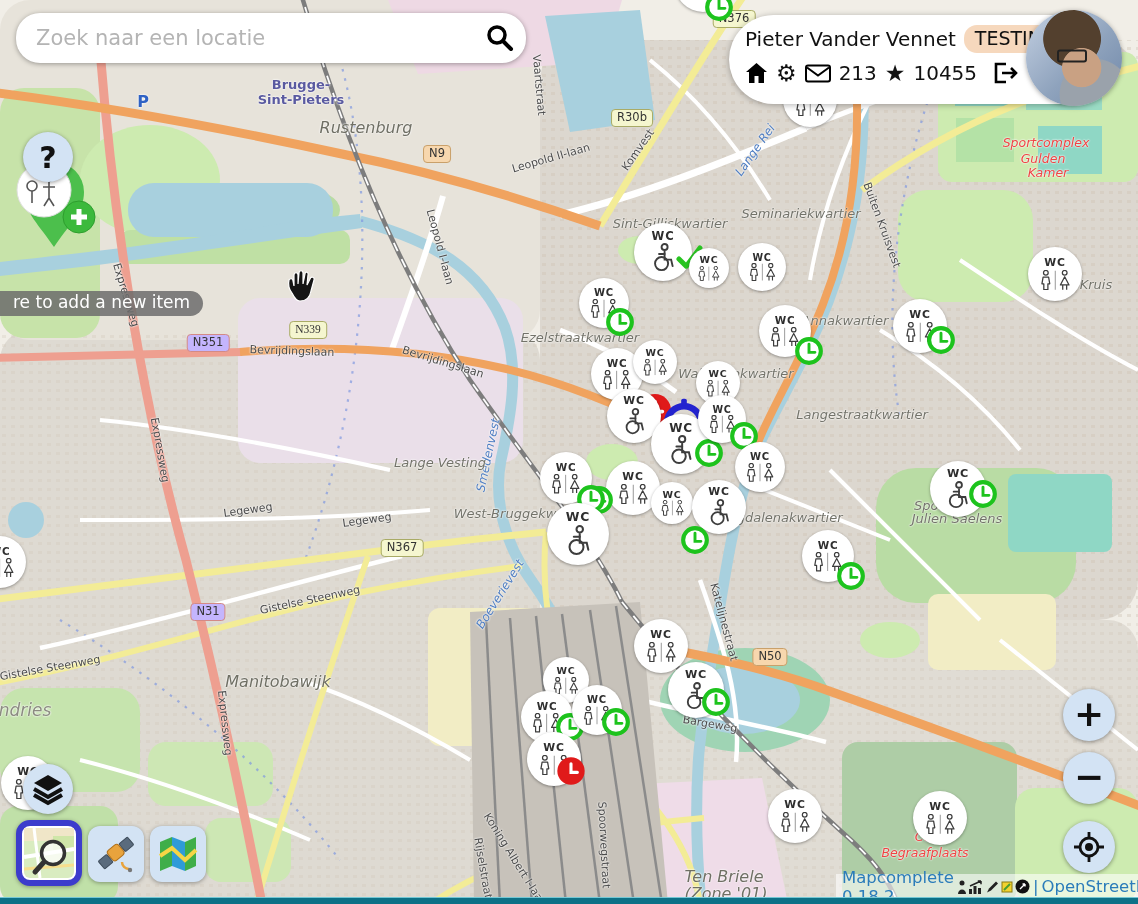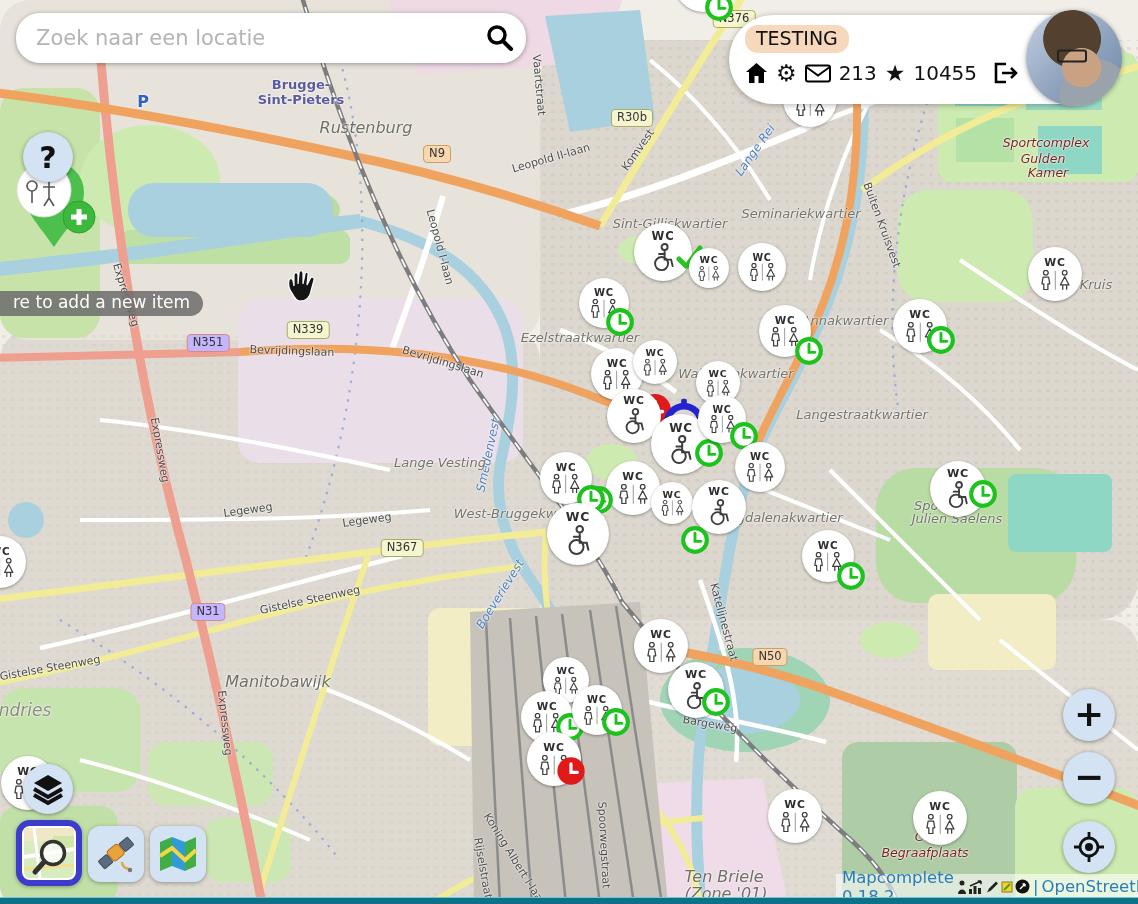--- a/index.html
+++ b/index.html
@@ -10,21 +10,21 @@
 
   
   .mlabel{position:absolute;transform:translate(-50%,-50%);white-space:nowrap;
           pointer-events:none;text-shadow:0 0 2px #fff,0 0 2px #fff;}
   .k-quarter{font-style:italic;color:#73736a;font-size:13px;}
   .k-suburb{color:#5a5aa0;font-weight:700;font-size:13px;}
   .k-locality{font-style:italic;color:#6f6f64;font-size:16px;}
   .k-locality-lg{font-style:italic;color:#8b8b80;font-size:17px;}
   .k-street{color:#4b4b4b;font-size:11px;}
   .k-water{font-style:italic;color:#4f7ec2;font-size:12px;}
-  .k-green{font-style:italic;color:#7f1d1d;font-size:12.5px;}
+  .k-green{font-style:italic;color:#ef4444;font-size:12.5px;}
   .k-poi-blue{color:#2f62c4;font-weight:700;font-size:16px;}
   .rbadge{position:absolute;transform:translate(-50%,-50%);font-size:11.5px;color:#333;
           padding:0 5px 1px;border-radius:4px;border:1.5px solid;line-height:15px;}
   .s-yellow{background:#f5f6cf;border-color:#a9ab66;}
   .s-pink{background:#c4b5fd;border-color:#d48a85;}
   .s-peach{background:#f7d7ae;border-color:#c9a06a;}
 
   
   .poi{position:absolute;transform:translate(-50%,-50%);background:#fff;border-radius:50%;
        box-shadow:0 1px 3px rgba(0,0,0,.35);display:flex;flex-direction:column;
@@ -252,21 +252,21 @@
       <div class="mlabel k-street" style="left: 515px; top: 860px; transform: translate(-50%, -50%) rotate(58deg);">Koning Albert I-laan</div>
       <div class="mlabel k-locality" style="left: 724px; top: 876px;">Ten Briele</div>
       <div class="mlabel k-locality" style="left: 726px; top: 893px;">(Zone '01)</div>
       <div class="mlabel k-quarter" style="left: 929px; top: 505px;">Spor</div>
       <div class="mlabel k-quarter" style="left: 957px; top: 518px;">Julien Saelens</div>
       <div class="mlabel k-green" style="left: 932px; top: 836px;">Centr</div>
       <div class="mlabel k-green" style="left: 925px; top: 852px;">Begraafplaats</div>
       <div class="rbadge s-peach" style="left: 437px; top: 154px;">N9</div>
       <div class="rbadge s-yellow" style="left: 632px; top: 118px;">R30b</div>
       <div class="rbadge s-yellow" style="left: 734px; top: 19px;">N376</div>
-      <div class="rbadge s-yellow" style="left: 308px; top: 330px;">N339</div>
+      <div class="rbadge s-yellow" style="left: 308px; top: 330px; font-family: Liberation Serif, serif;">N339</div>
       <div class="rbadge s-pink" style="left: 208px; top: 343px;">N351</div>
       <div class="rbadge s-yellow" style="left: 402px; top: 548px;">N367</div>
       <div class="rbadge s-pink" style="left: 208px; top: 612px;">N31</div>
       <div class="rbadge s-peach" style="left: 770px; top: 657px;">N50</div>
       <div class="poi" style="left: 703px; top: -16px; width: 56px; height: 56px;">
         <span class="glyph" style="width: 35.84px; height: 21.28px;"><svg viewBox="0 0 44 26">
             <g fill="none" stroke="#3d3d3d" stroke-width="1.6" stroke-linejoin="round">
               <circle cx="10" cy="3.5" r="3"></circle>
               <path d="M6.5,9 L13.5,9 L15,17.5 L12.6,17.5 L12.6,25 L7.4,25 L7.4,17.5 L5,17.5 Z"></path>
               <circle cx="34" cy="3.5" r="3"></circle>
@@ -783,20 +783,21 @@
     <span class="sicon">
       <svg width="30" height="30">
         <circle cx="13" cy="12" r="8" stroke="#000" stroke-width="3.5" fill="none"></circle>
         <path d="M19,18 L27,26" stroke="#000" stroke-width="4" stroke-linecap="round"></path>
       </svg>
     </span>
   </div>
 
   <div class="user-panel">
     <div class="up-row1">
+      <span class="up-name">Pieter Vander Vennet</span>
       <span class="up-testing">TESTING</span>
     </div>
     <div class="up-row2">
       <span class="pi">
         <svg width="23" height="22">
             <path d="M11.5,1 L22,10 L19,10 L19,21 L13.5,21 L13.5,14 L9.5,14 L9.5,21 L4,21 L4,10 L1,10 Z" fill="#000"></path>
           </svg>
       </span>
       <span class="glyphchar">⚙</span>
       <span class="pi">

